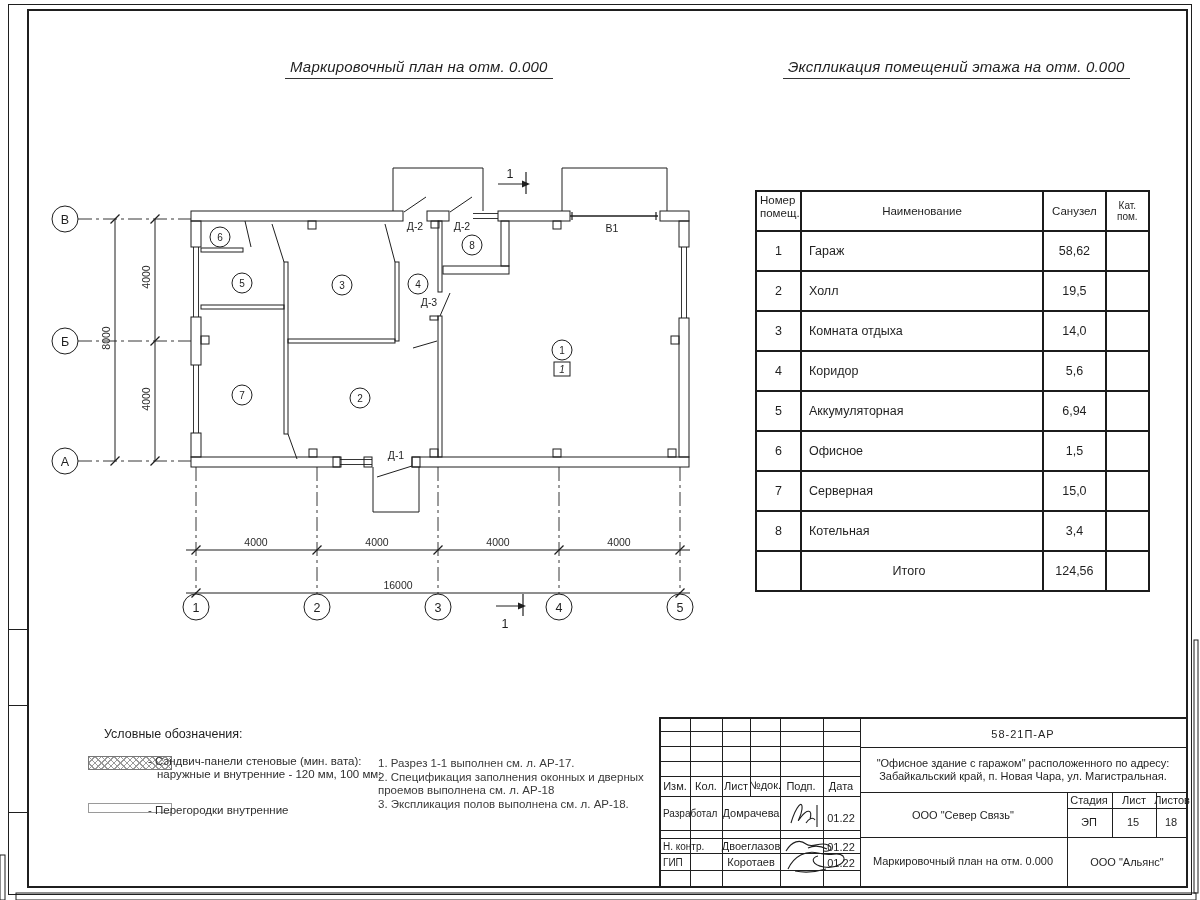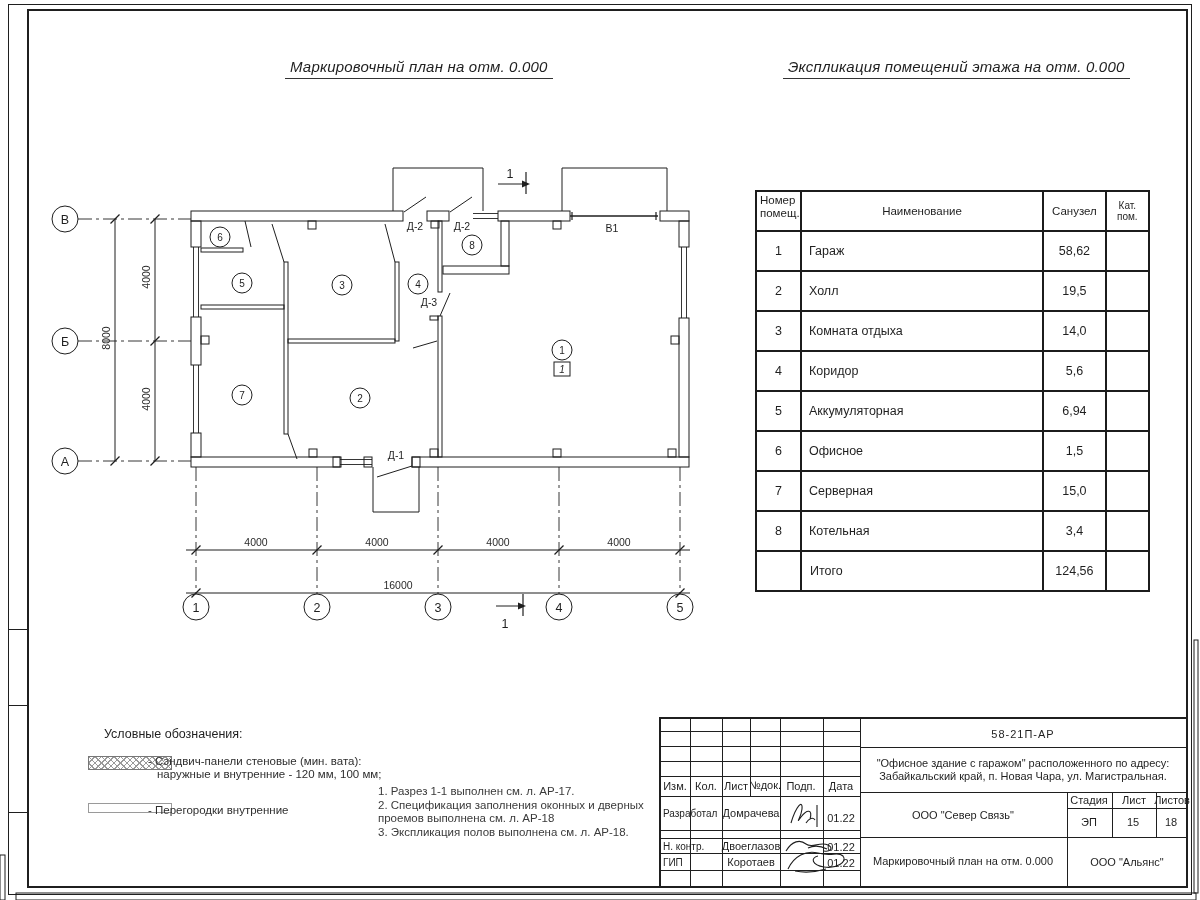--- a/index.html
+++ b/index.html
@@ -23,21 +23,21 @@
   #expl td{font-size:12.5px;height:22px;text-align:center;}
   #expl td.nm{text-align:left;padding-left:7px;border-radius:6px;}
   
   .legend-title{position:absolute;font-size:12.5px;}
   .swatch-hatch{position:absolute;width:82px;height:12px;border:1px solid #777;
      background-image:repeating-linear-gradient(45deg,transparent 0 3.5px,#9a9a9a 3.5px 4.5px),
                       repeating-linear-gradient(-45deg,transparent 0 3.5px,#9a9a9a 3.5px 4.5px);}
   .swatch-part{position:absolute;width:82px;height:8px;border:1px solid #9a9a9a;background:#fff;}
   .legend-text{position:absolute;font-size:11.5px;line-height:1.12;color:#2e2e2e;white-space:nowrap;}
   .legend-text .l2{padding-left:9px;display:block;}
-  .notes{position:absolute;left:378px;top:757px;width:290px;font-size:11.5px;line-height:1.18;color:#3a3a3a;margin-top:28px;}
+  .notes{position:absolute;left:378px;top:757px;width:290px;font-size:11.5px;line-height:1.18;color:#3a3a3a;}
 </style>
 </head>
 <body>
 
 <div id="sheet">
 
 <svg id="drawing" width="1200" height="900" viewBox="0 0 1200 900">
   <defs>
     <pattern id="hatch" width="7" height="7" patternUnits="userSpaceOnUse">
       <rect width="7" height="7" fill="#ffffff"></rect>
@@ -348,21 +348,21 @@
           <td></td>
         </tr>
   <tr>
           <td>8</td>
           <td class="nm">Котельная</td>
           <td>3,4</td>
           <td></td>
         </tr>
   <tr style="height:21px">
     <td></td>
-    <td style="text-align:left;padding-right:34px">Итого</td>
+    <td style="text-align:center;padding-right:34px">Итого</td>
     <td>124,56</td>
     <td></td>
   </tr>
 </tbody>
     </table>
 
 <div class="legend-title" style="left:104px;top:727px">Условные обозначения:</div>
 <div class="swatch-hatch" style="left:88px;top:756px"></div>
 <div class="legend-text" style="left:148px;top:755px">
   <span>- Сэндвич-панели стеновые (мин. вата):</span>

